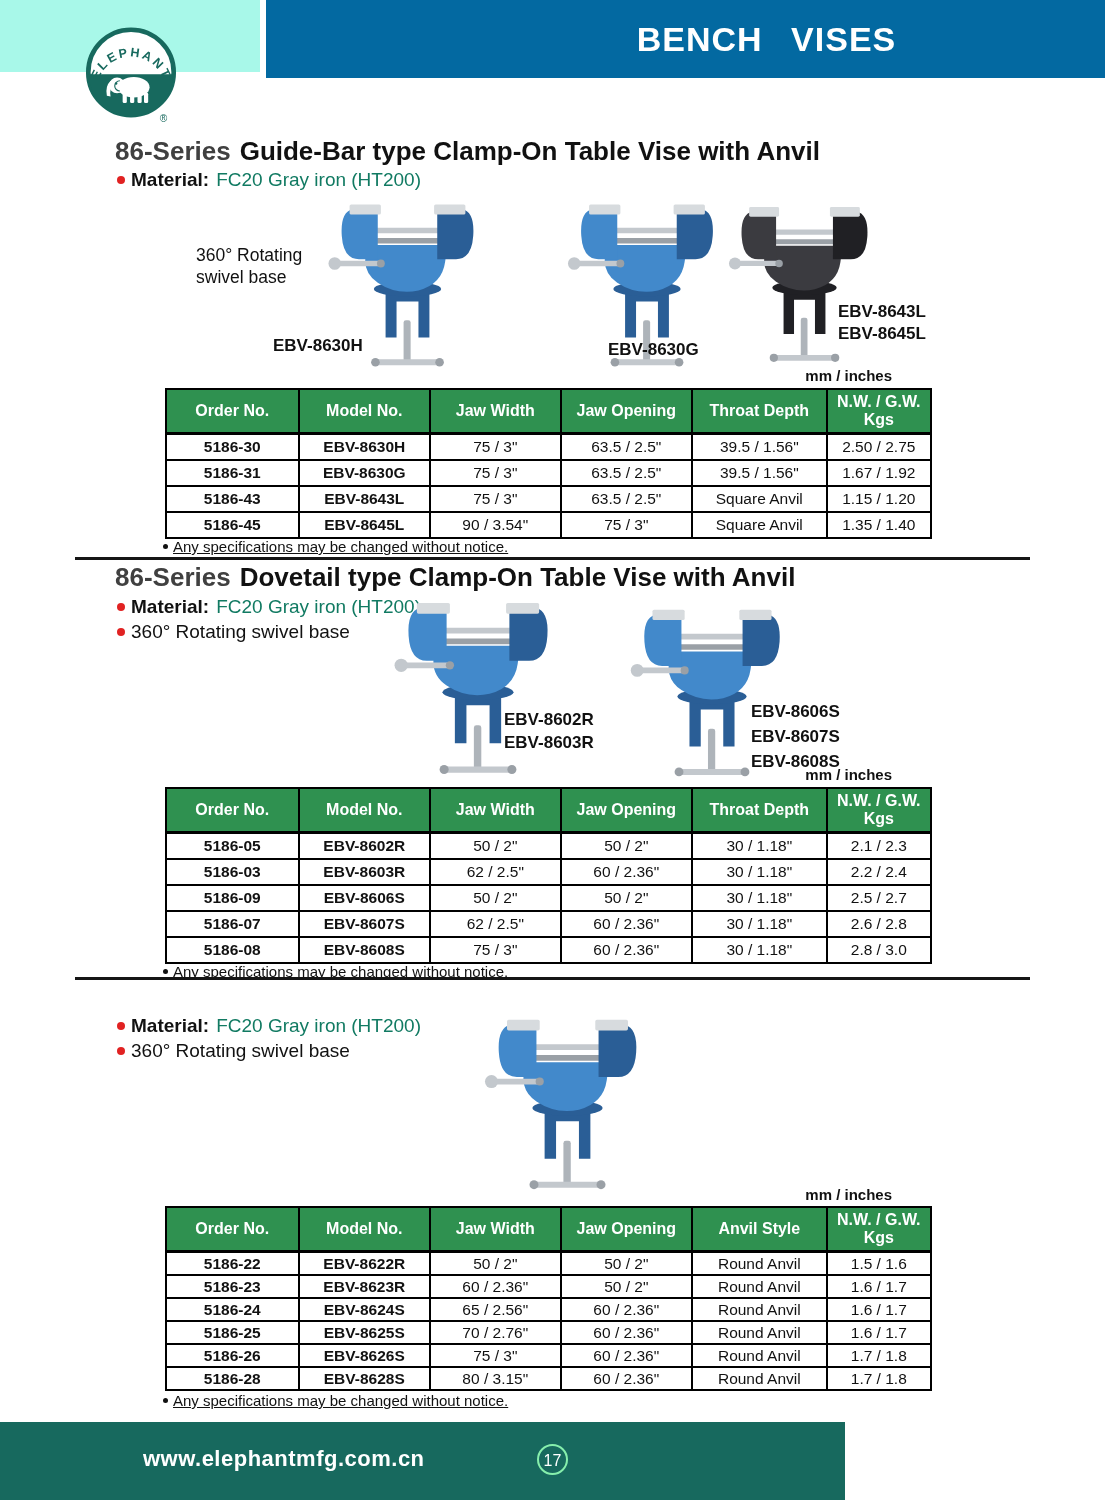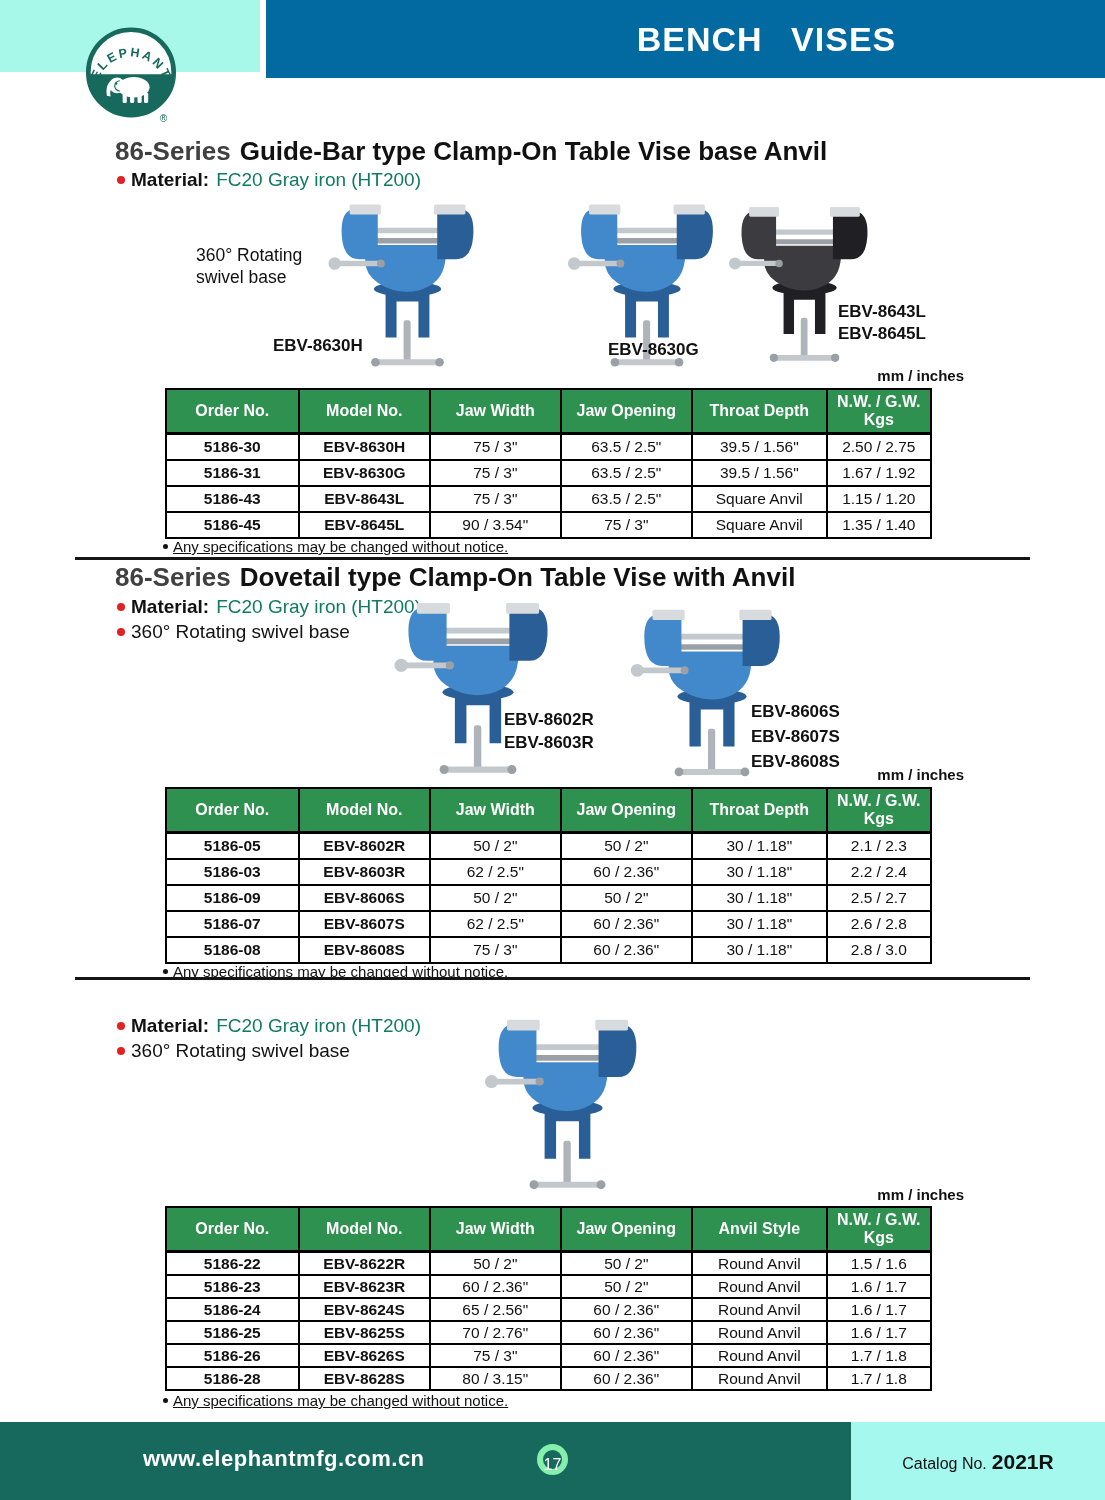--- a/index.html
+++ b/index.html
@@ -25,21 +25,21 @@
   .blabel{font-weight:bold;color:#111;margin-right:7px;}
   .bval{color:#117A62;}
   .plain-bullet{color:#111;}
   .annotation{position:absolute;left:196px;top:245px;width:120px;font-size:17.5px;line-height:1.25;color:#111;}
 
   
   .vise{position:absolute;}
   .vise-blue{--vm:#4289CB;--vd:#2A5E96;}
   .vise-black{--vm:#3B3B40;--vd:#202024;}
   .img-label{position:absolute;font-size:17px;font-weight:bold;color:#111;white-space:nowrap;}
-  .unit-label{position:absolute;left:832px;width:132px;text-align:right;
+  .unit-label{position:absolute;left:760px;width:132px;text-align:right;
               font-size:15px;font-weight:bold;color:#111;}
 
   
   table.spec{position:absolute;left:165px;width:767px;border-collapse:collapse;
              table-layout:fixed;background:#fff;}
   .spec col:nth-child(1){width:132px;}
   .spec col:nth-child(2){width:131px;}
   .spec col:nth-child(3){width:130px;}
   .spec col:nth-child(4){width:131px;}
   .spec col:nth-child(5){width:134px;}
@@ -50,24 +50,24 @@
   .spec td{border:2px solid #000;text-align:center;font-size:15.5px;height:24px;padding:0 2px;}
   .spec td:nth-child(1),.spec td:nth-child(2){font-weight:bold;}
   .spec.compact td{height:21px;}
 
   .note{position:absolute;left:163px;font-size:15px;color:#111;white-space:nowrap;text-decoration:underline;}
   .note-dot{display:inline-block;width:5px;height:5px;border-radius:50%;background:#111;
             margin-right:5px;vertical-align:3px;}
   .divider{position:absolute;left:75px;width:955px;height:3px;background:#151515;}
 
   
-  .ftr-teal{position:absolute;left:0;top:1422px;width:845px;height:78px;background:#17695E;padding-left:28px;}
+  .ftr-teal{position:absolute;left:0;top:1422px;width:845px;height:78px;background:#17695E;}
   .ftr-cyan{position:absolute;left:851px;top:1422px;width:254px;height:78px;background:#A5F8EE;}
   .website{position:absolute;left:143px;top:24px;color:#fff;font-size:22px;font-weight:bold;letter-spacing:0.5px;}
-  .pagenum{position:absolute;left:537px;top:22px;width:31px;height:31px;border:6px solid #86efac;
+  .pagenum{position:absolute;left:537px;top:22px;width:31px;height:31px;border:2px solid #86efac;
            border-radius:50%;color:#fff;font-size:16px;line-height:29px;text-align:center;box-sizing:border-box;}
   .catalog{position:absolute;left:0;top:28px;width:100%;text-align:center;color:#111;font-size:16px;}
   .catalog .cat-num{font-size:21px;font-weight:bold;margin-left:5px;}
 </style>
 </head>
 <body>
 
 <svg width="0" height="0" style="position:absolute">
   <defs>
     <symbol id="vise" viewBox="0 0 200 230">
@@ -114,21 +114,21 @@
         <rect x="57" y="73" width="4.5" height="10" rx="1.5"></rect>
         <rect x="64" y="72" width="4.5" height="11" rx="1.5"></rect>
         <circle cx="34" cy="62" r="1.3" fill="#17695E"></circle>
         <path d="M38 59 a5.5 5.5 0 0 0 0 11" stroke="#17695E" stroke-width="1.2" fill="none"></path>
       </g>
       <text x="81" y="103" font-size="11" fill="#17695E">®</text>
     </svg>
   </div>
 
   <div class="sec-head" style="top:136px">
-    <span class="series">86-Series</span><span>Guide-Bar type Clamp-On Table Vise base Anvil</span>
+    <span class="series">86-Series</span><span>Guide-Bar type Clamp-On Table Vise with Anvil</span>
   </div>
   <div class="bullet-line" style="top:169px">
     <span class="dot"></span><span class="blabel">Material:</span><span class="bval">FC20 Gray iron (HT200)</span>
   </div>
   <div class="annotation">360° Rotating swivel base</div>
 
   <svg class="vise vise-blue" style="left:300px;top:195px" width="215" height="180">
       <use href="#vise"></use>
     </svg>
   <svg class="vise vise-blue" style="left:542px;top:195px" width="210" height="180">
@@ -383,19 +383,14 @@
       </tbody>
   </table>
   <div class="note" style="top:1392px">
     <span class="note-dot"></span><span>Any specifications may be changed without notice.</span>
   </div>
 
   <div class="ftr-teal">
     <div class="website">www.elephantmfg.com.cn</div>
     <div class="pagenum">17</div>
   </div>
-  <div class="ftr-cyan">
-    <div class="catalog">
-      <span>Catalog No.</span><span class="cat-num">2021R</span>
-    </div>
-  </div>
 
 </div>
 
 </body></html>

